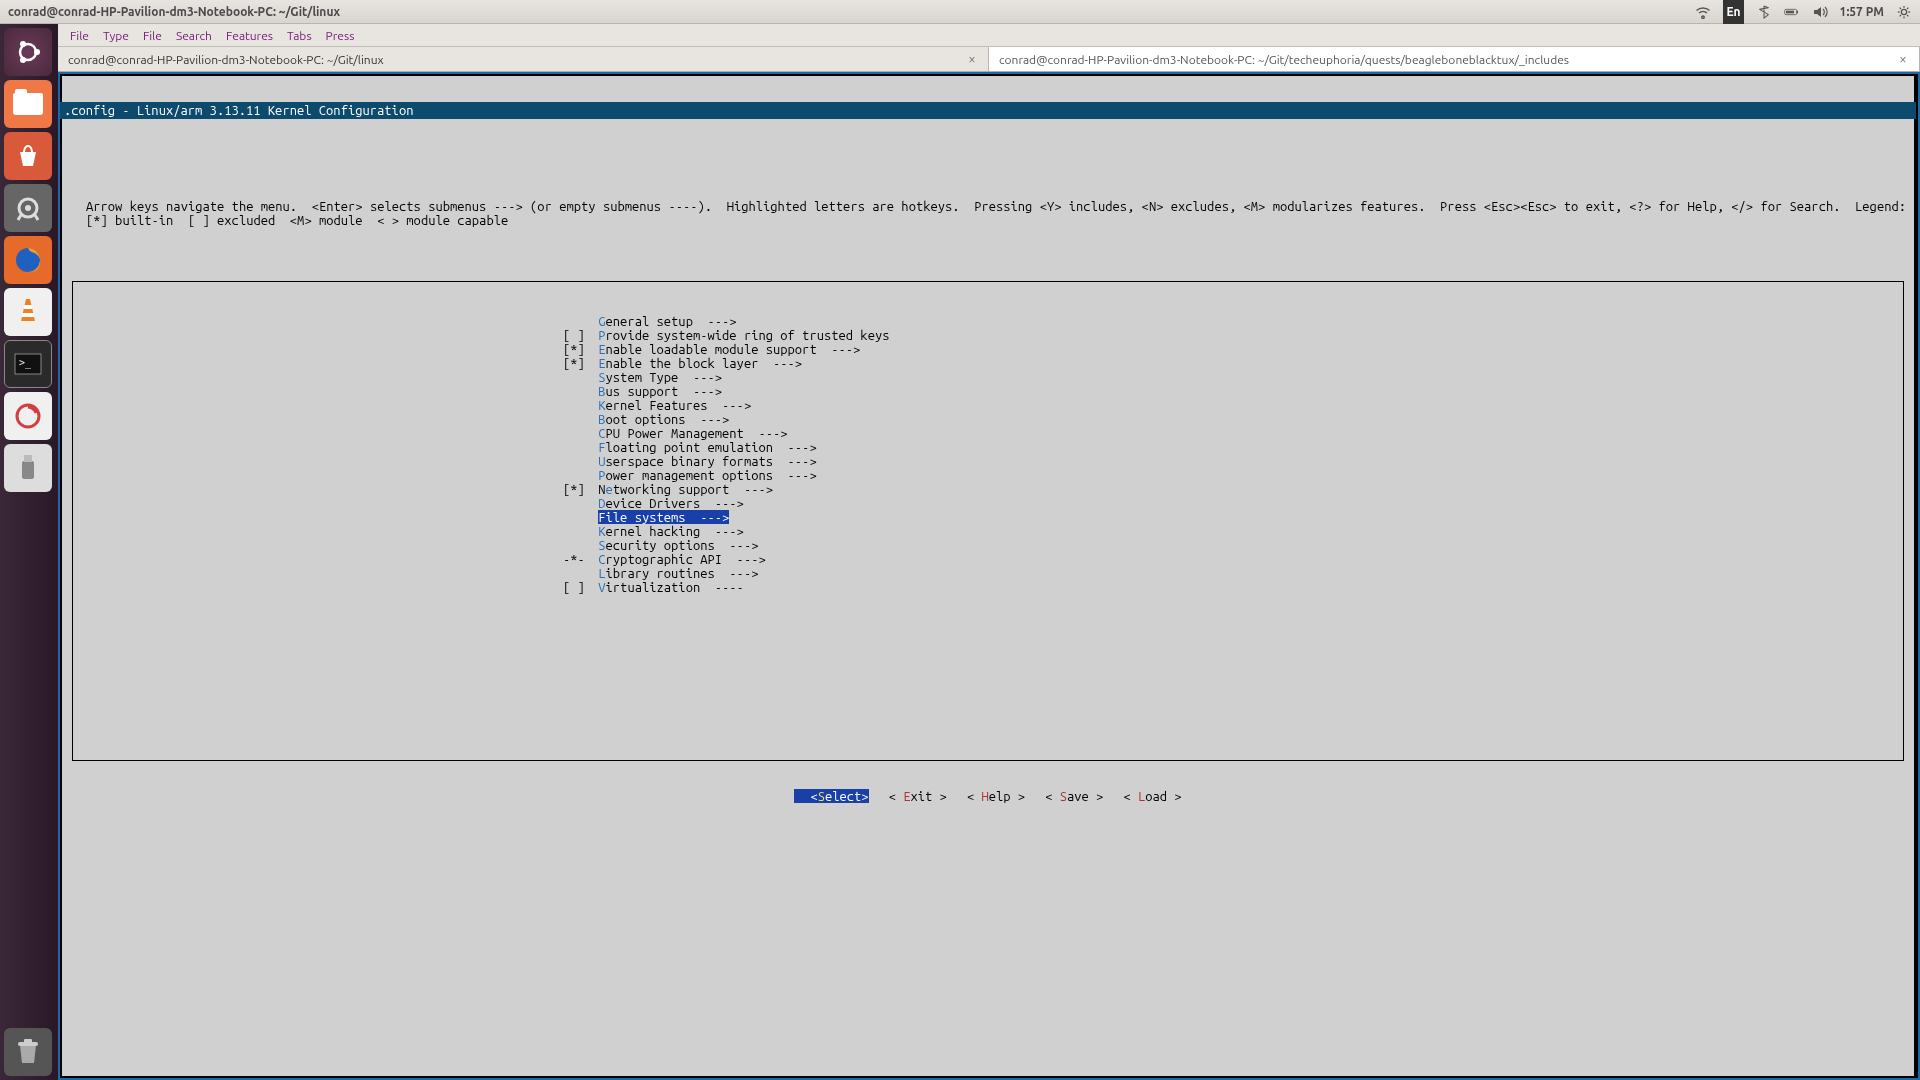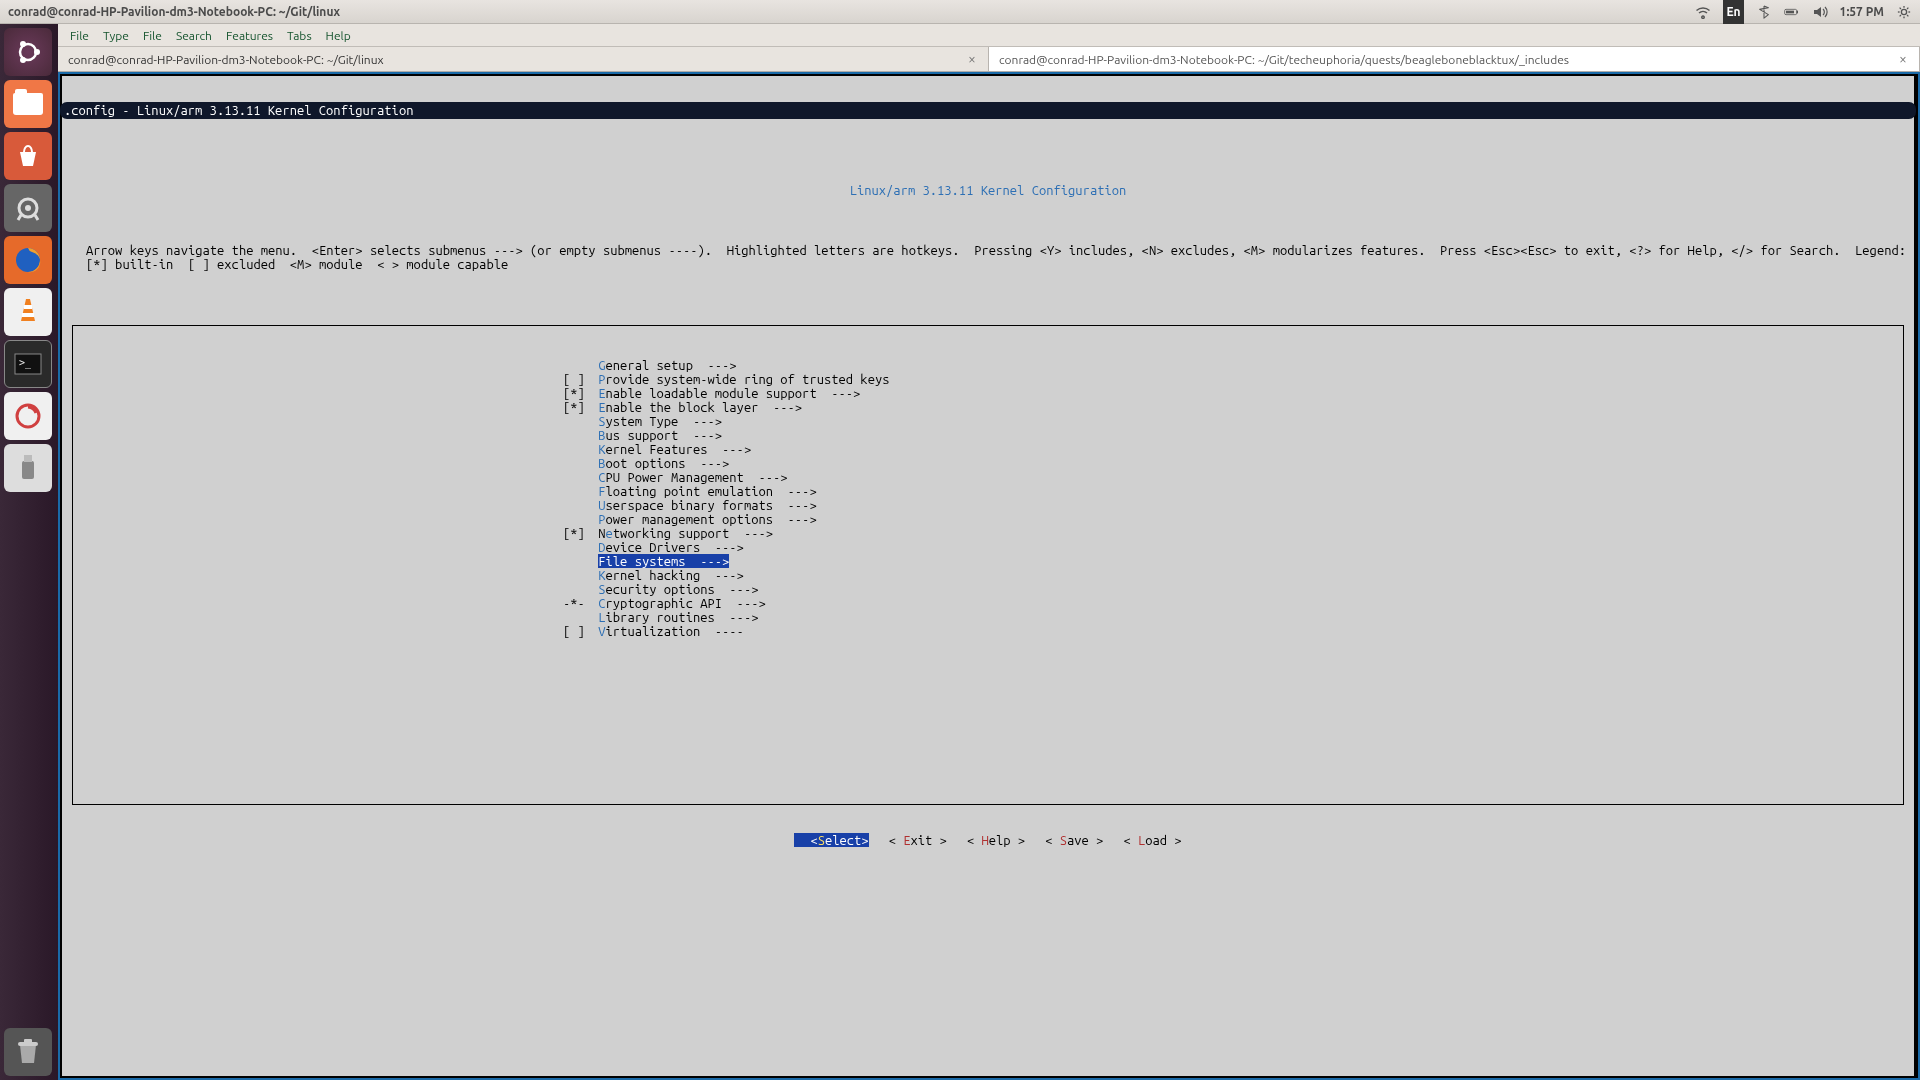--- a/index.html
+++ b/index.html
@@ -90,21 +90,21 @@
   flex-direction: column;
 }
 .menubar {
   height: 22px;
   background: #e8e4df;
   display: flex;
   align-items: center;
   padding: 0 6px;
   gap: 2px;
   font-size: 12px;
-  color: #14532d;
+  color: #701a75;
 }
 .menubar .mi { padding: 2px 6px; cursor: default; }
 
 
 .tabbar {
   height: 26px;
   background: #d4d0cb;
   display: flex;
   align-items: stretch;
   border-top: 1px solid #c0bcb7;
@@ -137,25 +137,24 @@
   font-family: "Ubuntu Mono", "DejaVu Sans Mono", monospace;
   font-size: 13px;
   line-height: 14px;
   white-space: pre;
   color: #000;
   position: relative;
   border: 2px solid #000;
   border-right-width: 4px;
 }
 .term-statusline {
-  background: #0f172a;
+  background: #0c4a6e;
   color: #fff;
   padding: 1px 4px 2px 4px;
   margin: -2px -2px 0 -2px;
-  border-radius: 7px;
 }
 .box-title {
   text-align: center;
   color: #2d6fb4;
   font-weight: normal;
   margin-bottom: 2px;
 }
 .instructions {
   padding: 2px 10px 4px 24px;
   color: #000;
@@ -308,39 +307,38 @@
 <div class="desktop">
   <div class="window">
 
     <div class="menubar">
       <span class="mi">File</span>
       <span class="mi">Type</span>
       <span class="mi">File</span>
       <span class="mi">Search</span>
       <span class="mi">Features</span>
       <span class="mi">Tabs</span>
-      <span class="mi">Help</span>
+      <span class="mi">Press</span>
     </div>
 
     <div class="tabbar">
       <div class="tab active">
         <span>conrad@conrad-HP-Pavilion-dm3-Notebook-PC: ~/Git/linux</span>
         <span class="close">×</span>
       </div>
       <div class="tab">
         <span>conrad@conrad-HP-Pavilion-dm3-Notebook-PC: ~/Git/techeuphoria/quests/beagleboneblacktux/_includes</span>
         <span class="close">×</span>
       </div>
     </div>
 
     <div class="term-wrap">
       <div class="term">
         <div class="term-statusline">.config - Linux/arm 3.13.11 Kernel Configuration</div>
         <div style="height:8px"></div>
-        <div class="box-title">Linux/arm 3.13.11 Kernel Configuration</div>
         <div class="instructions">
 <span>Arrow keys navigate the menu.  &lt;Enter&gt; selects submenus ---&gt; (or empty submenus ----).  Highlighted letters are hotkeys.  Pressing &lt;Y&gt; includes, &lt;N&gt; excludes, &lt;M&gt; modularizes features.  Press &lt;Esc&gt;&lt;Esc&gt; to exit, &lt;?&gt; for Help, &lt;/&gt; for Search.  Legend:</span>
 <span>[*] built-in  [ ] excluded  &lt;M&gt; module  &lt; &gt; module capable</span>
         </div>
         <div class="menu-box">
           <div class="menu-lines" id="menu-lines"><div class="menu-line"><span class="prefix">   </span> <span class="hot">G</span>eneral setup  ---&gt;</div><div class="menu-line"><span class="prefix">[ ]</span> <span class="hot">P</span>rovide system-wide ring of trusted keys</div><div class="menu-line"><span class="prefix">[*]</span> <span class="hot">E</span>nable loadable module support  ---&gt;</div><div class="menu-line"><span class="prefix">[*]</span> <span class="hot">E</span>nable the block layer  ---&gt;</div><div class="menu-line"><span class="prefix">   </span> <span class="hot">S</span>ystem Type  ---&gt;</div><div class="menu-line"><span class="prefix">   </span> <span class="hot">B</span>us support  ---&gt;</div><div class="menu-line"><span class="prefix">   </span> <span class="hot">K</span>ernel Features  ---&gt;</div><div class="menu-line"><span class="prefix">   </span> <span class="hot">B</span>oot options  ---&gt;</div><div class="menu-line"><span class="prefix">   </span> <span class="hot">C</span>PU Power Management  ---&gt;</div><div class="menu-line"><span class="prefix">   </span> <span class="hot">F</span>loating point emulation  ---&gt;</div><div class="menu-line"><span class="prefix">   </span> <span class="hot">U</span>serspace binary formats  ---&gt;</div><div class="menu-line"><span class="prefix">   </span> <span class="hot">P</span>ower management options  ---&gt;</div><div class="menu-line"><span class="prefix">[*]</span> N<span class="hot">e</span>tworking support  ---&gt;</div><div class="menu-line"><span class="prefix">   </span> <span class="hot">D</span>evice Drivers  ---&gt;</div><div><span class="menu-line"><span class="prefix">   </span> </span><span class="menu-line selected"><span class="hot">F</span>ile systems  ---&gt;</span></div><div class="menu-line"><span class="prefix">   </span> <span class="hot">K</span>ernel hacking  ---&gt;</div><div class="menu-line"><span class="prefix">   </span> <span class="hot">S</span>ecurity options  ---&gt;</div><div class="menu-line"><span class="prefix">-*-</span> <span class="hot">C</span>ryptographic API  ---&gt;</div><div class="menu-line"><span class="prefix">   </span> <span class="hot">L</span>ibrary routines  ---&gt;</div><div class="menu-line"><span class="prefix">[ ]</span> <span class="hot">V</span>irtualization  ----</div></div>
         </div>
         <div class="button-bar" id="button-bar"><span class="kbtn selected">&lt;<span class="hot">S</span>elect&gt;</span><span class="kbtn">&lt; <span class="hot">E</span>xit &gt;</span><span class="kbtn">&lt; <span class="hot">H</span>elp &gt;</span><span class="kbtn">&lt; <span class="hot">S</span>ave &gt;</span><span class="kbtn">&lt; <span class="hot">L</span>oad &gt;</span></div>
       </div>
     </div>

